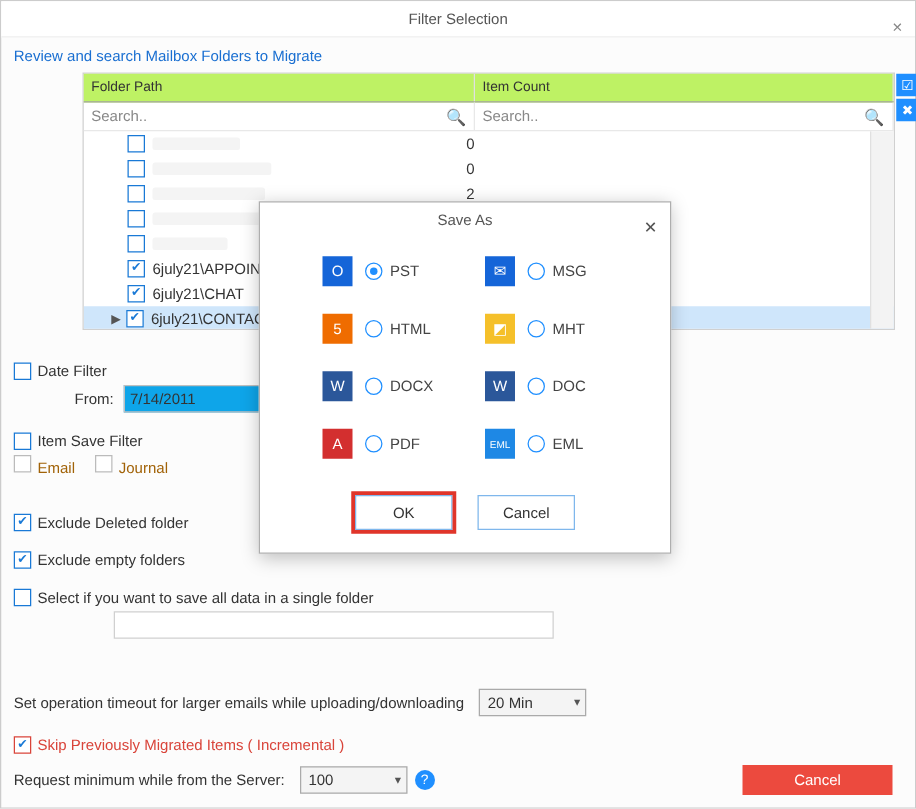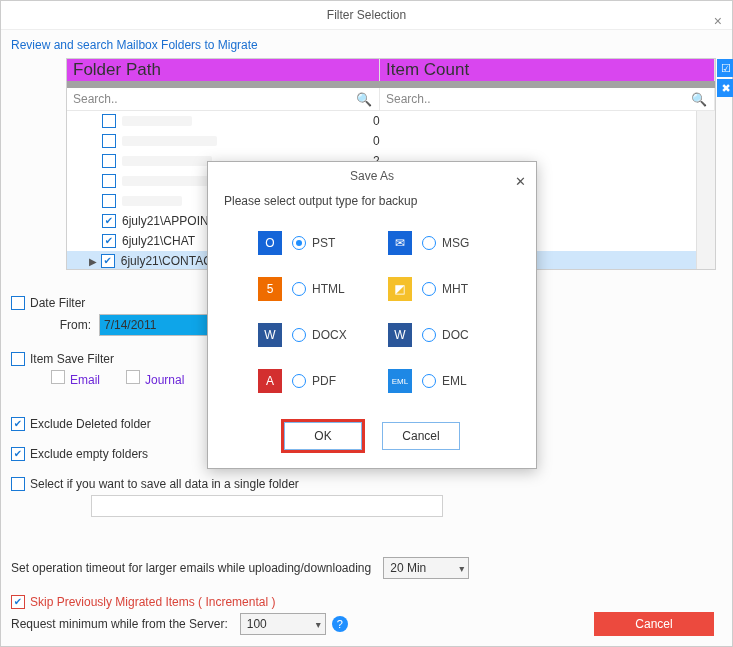--- a/index.html
+++ b/index.html
@@ -2,21 +2,21 @@
 <html><head>
 <meta charset="utf-8">
 <style>
 html,body{margin:0;padding:0;font-family:"Segoe UI",Tahoma,Arial,sans-serif;font-size:12px;color:#333;background:#fff}
 .window{width:733px;height:647px;border:1px solid #ccc;position:relative;box-sizing:border-box;background:#fcfcfc}
 .titlebar{height:28px;line-height:28px;text-align:center;font-size:12px;color:#555;position:relative;background:#fff;border-bottom:1px solid #eee}
 .titlebar .close{position:absolute;right:10px;top:6px;color:#888;cursor:pointer;font-size:14px}
 .content{padding:8px 10px 12px 10px}
 .section-title{color:#1a6fd1;font-size:12px;margin:0 0 6px 0}
 .grid-wrap{position:relative;margin-left:55px;margin-right:6px;border:1px solid #d0d0d0;background:#fff}
-.grid-header{display:flex;height:22px;background:#d946ef;border-bottom:7px solid #a3a3a3;font-size:17px;color:#333}
+.grid-header{display:flex;height:22px;background:#bef264;border-bottom:1px solid #a3a3a3;font-size:11px;color:#333}
 .grid-header .col{border-right:1px solid #e0e0e0;display:flex;align-items:center;padding:0 6px}
 .grid-header .col1{width:300px}
 .grid-header .col2{flex:1}
 .grid-search{display:flex;height:22px;border-bottom:1px solid #e8e8e8}
 .grid-search .scell{display:flex;align-items:center;padding:0 6px;border-right:1px solid #e8e8e8;color:#888}
 .grid-search .scell.sc1{width:300px}
 .grid-search .scell.sc2{flex:1}
 .grid-search .stext{flex:1}
 .mag{color:#1979d6;font-size:13px}
 .grid-body{height:158px;overflow:hidden;position:relative}
@@ -30,21 +30,21 @@
 .grid-right-bar{position:absolute;right:0;top:0;bottom:0;width:18px;background:#f3f3f3;border-left:1px solid #e0e0e0}
 .sel-icons{position:absolute;right:-20px;top:0;width:18px;display:flex;flex-direction:column;gap:2px}
 .sel-icons .ibtn{width:18px;height:18px;background:#1f8fff;color:#fff;display:flex;align-items:center;justify-content:center;font-size:11px;cursor:pointer}
 .row-field{display:flex;align-items:center;margin:16px 0 4px 0}
 .chk2{width:12px;height:12px;border:1px solid #1979d6;margin-right:5px;display:inline-flex;align-items:center;justify-content:center;background:#fff}
 .chk2.checked::after{content:"✔";font-size:10px;color:#1979d6;line-height:1}
 .chk2.disabled{border-color:#bbb}
 .date-row{display:flex;align-items:center;margin:4px 0 10px 40px}
 .date-row .flabel{width:40px;text-align:right;margin-right:8px;color:#333}
 .date-input{width:120px;height:20px;border:1px solid #bfbfbf;padding:0 4px;background:#0ea5e9;display:flex;align-items:center}
-.item-types{margin-left:40px;display:flex;gap:26px;color:#6d28d9}
+.item-types{display:flex;gap:16px;color:#a16207}
 .footer{position:absolute;left:0;right:0;bottom:10px;padding:0 10px}
 .footer .foot-row{display:flex;align-items:center;margin-top:10px}
 .btn{height:24px;padding:0 16px;display:inline-flex;align-items:center;justify-content:center;font-size:12px;cursor:pointer;border:none}
 .btn.cancel{background:#ec4a3e;color:#fff;width:120px;margin-right:8px}
 .btn.primary{background:#1f8fff;color:#fff;width:170px}
 .sel{height:20px;border:1px solid #aaa;background:#f4f4f4;padding:0 18px 0 6px;display:inline-flex;align-items:center;position:relative;min-width:60px}
 .sel::after{content:"▾";position:absolute;right:4px;color:#555;font-size:10px}
 .helpdot{width:16px;height:16px;border-radius:50%;background:#1f8fff;color:#fff;display:inline-flex;align-items:center;justify-content:center;font-size:11px;margin-left:6px}
 .red-text{color:#d9443a}
 .bottom-input{width:350px;height:20px;border:1px solid #d0d0d0;background:#fff;margin-left:80px;margin-top:4px}
@@ -235,21 +235,20 @@
       <button class="btn cancel">Cancel</button>
     </div>
   </div>
 
   <div class="overlay">
     <div class="modal">
       <div class="mtitle">
         <span>Save As</span>
         <span class="mclose">✕</span>
       </div>
-      <div class="mmsg">Please select output type for backup</div>
       <div class="opts">
         <div class="opt-row">
           <div class="opt">
               <span class="ic ic-pst">O</span>
               <span class="radio on"></span>
               <span class="opt-label">PST</span>
             </div>
           <div class="opt">
               <span class="ic ic-msg">✉</span>
               <span class="radio"></span>

